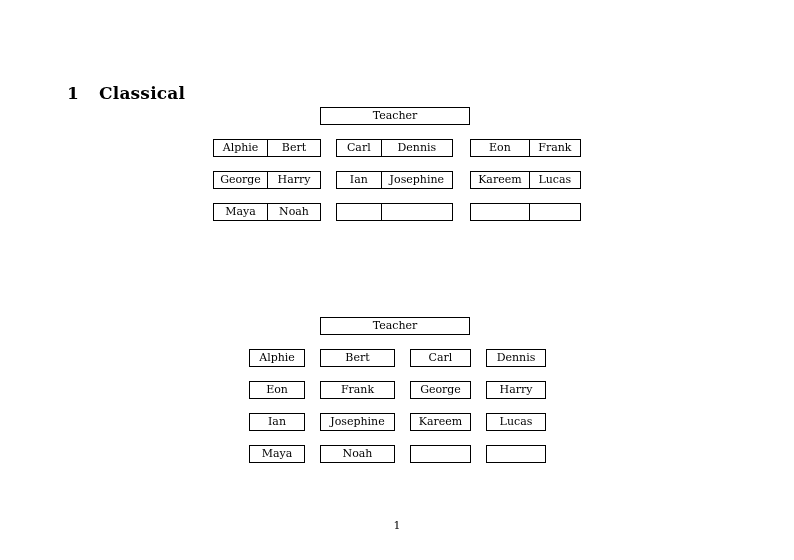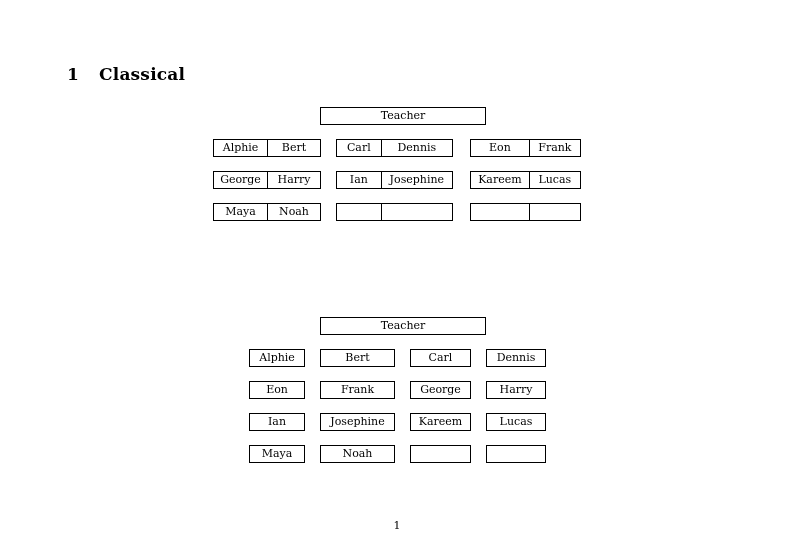--- a/index.html
+++ b/index.html
@@ -21,20 +21,21 @@
     inset: 0;
   }
 
   
   .section-heading {
     position: absolute;
     font-weight: bold;
     font-size: 17px;
     letter-spacing: 0.2px;
     white-space: nowrap;
+    margin-top: 19px;
   }
   .section-heading .num {
     display: inline-block;
     width: 32px;
   }
 
   #heading-classical   { left: 67px; top: 64px; }
   #heading-distributed { left: 67px; top: 275px; }
 
   
@@ -47,21 +48,21 @@
     line-height: 16px;
     height: 18px;
     text-align: center;
     white-space: nowrap;
     overflow: hidden;
   }
 
   
   .teacher-box {
     left: 320px;
-    width: 166px;
+    width: 150px;
   }
   #teacher-classical   { top: 107px; }
   #teacher-distributed { top: 317px; }
 
   
   .pair-row {
     position: absolute;
     display: flex;
     box-sizing: border-box;
     border: 1px solid #000000;

